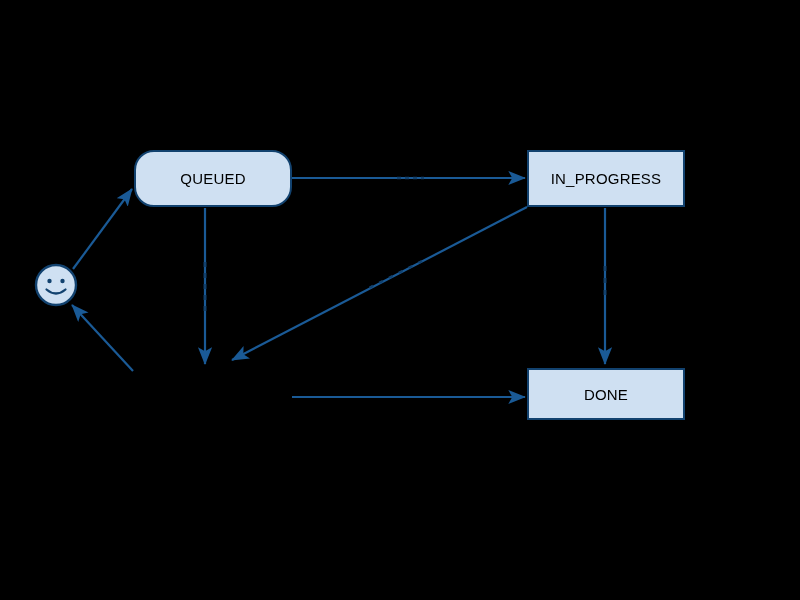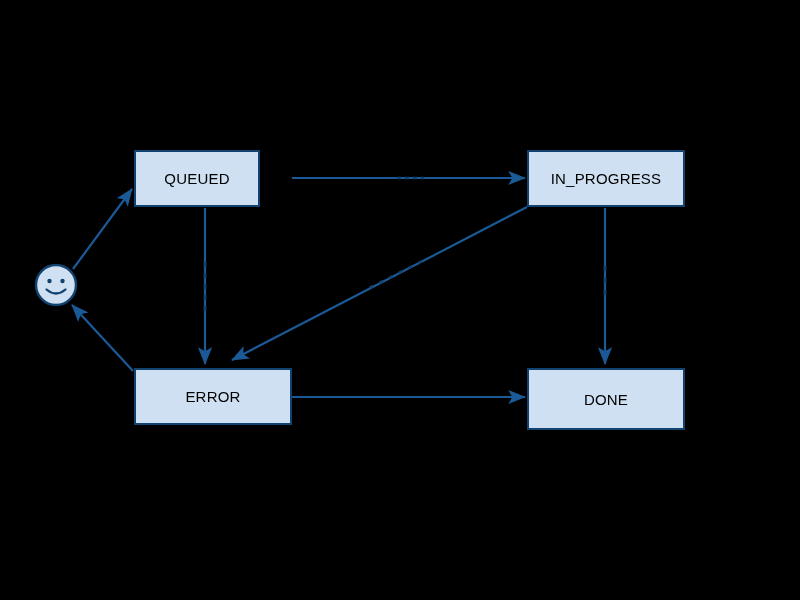--- a/index.html
+++ b/index.html
@@ -95,29 +95,26 @@
 
   <div id="start-node" style="left:34px; top:263px;">
     <svg width="44" height="44" viewBox="0 0 44 44" xmlns="http://www.w3.org/2000/svg">
       <circle cx="22" cy="22" r="20" fill="#cfe0f2" stroke="#12426f" stroke-width="2.4"></circle>
       <circle cx="15.5" cy="18" r="2.2" fill="#12426f"></circle>
       <circle cx="28.5" cy="18" r="2.2" fill="#12426f"></circle>
       <path d="M12.5,26.5 Q22,34.5 31.5,26.5" fill="none" stroke="#12426f" stroke-width="2.2" stroke-linecap="round"></path>
     </svg>
   </div>
 
-  <div class="state-node" style="left:134px; top:150px; width:126px; height:57px;">
+  <div class="state-node" style="left:134px; top:150px; width:158px; height:57px;border-radius:20px;">
     <span class="state-label">QUEUED</span>
   </div>
 
   <div class="state-node" style="left:527px; top:150px; width:158px; height:57px;text-align:right;">
     <span class="state-label">IN_PROGRESS</span>
   </div>
 
-  <div class="state-node" style="left:134px; top:368px; width:158px; height:57px;">
-    <span class="state-label">ERROR</span>
-  </div>
 
-  <div class="state-node" style="left:527px; top:368px; width:158px; height:62px;">
+  <div class="state-node" style="left:527px; top:368px; width:158px; height:52px;">
     <span class="state-label">DONE</span>
   </div>
 
 </div>
 
 </body></html>

